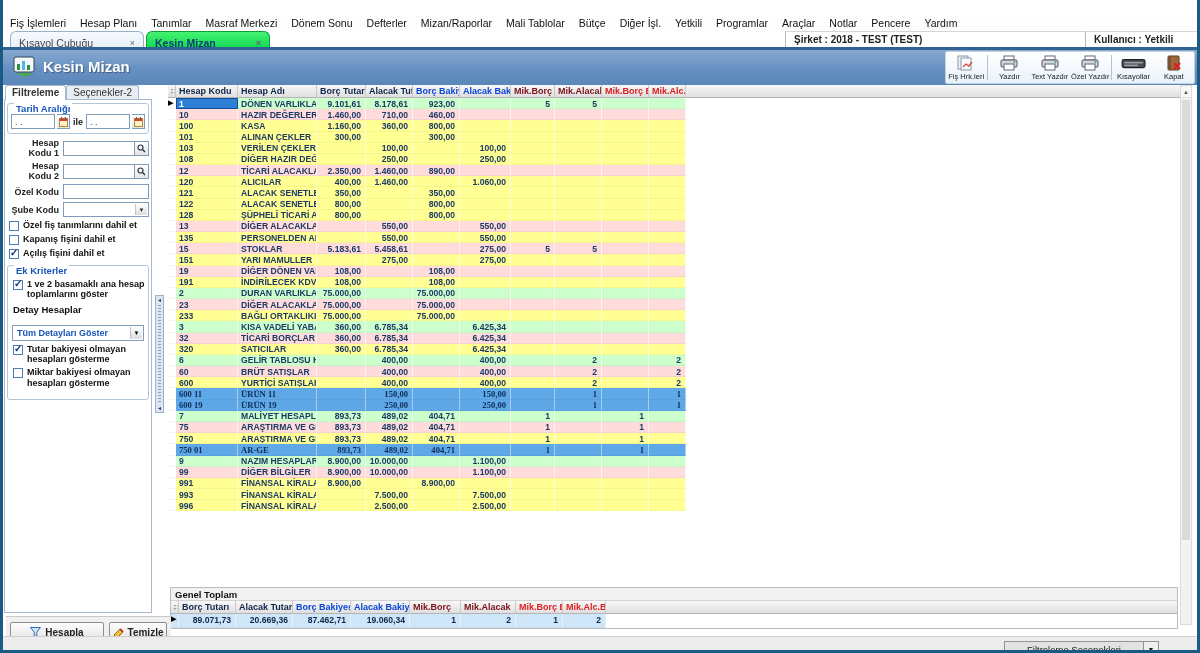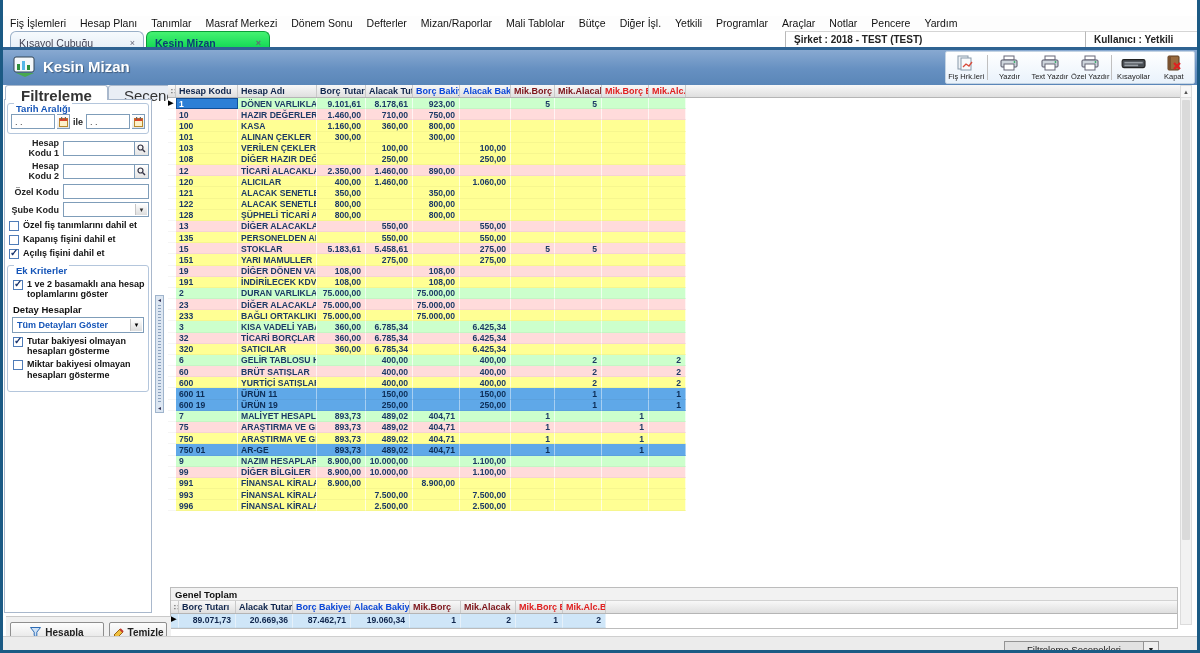--- a/index.html
+++ b/index.html
@@ -37,40 +37,40 @@
   .hicon { position:absolute; left:10px; top:6px; width:24px; height:22px; }
   .toolpanel { position:absolute; right:2px; top:1px; height:33px; width:250px; background:linear-gradient(180deg,#ffffff,#e9f2fb); border:1px solid #c3d3e3; border-radius:2px; display:flex; align-items:stretch; }
   .tbtn { flex:1; display:flex; flex-direction:column; align-items:center; justify-content:center; gap:1px; cursor:default;border-radius:12px; }
   .tbtn span.lbl { font-size:7.5px; color:#222; white-space:nowrap; }
   .tbtn svg { height:16px; }
   .tsep { width:1px; background:#c0c0c0; margin:3px 1px; }
 
   
   .fpanel { position:absolute; left:0; top:85px; width:150px; bottom:37px; background:#fff; }
   .ftabs { position:absolute; left:2px; top:0; height:15px; display:flex; }
-  .ftab { font-size:15px; padding:1px 15px; border:1px solid #a9b8cc; border-bottom:none; border-radius:3px 3px 0 0; color:#333; background:#e9eef5; }
+  .ftab { font-size:10px; padding:1px 6px; border:1px solid #a9b8cc; border-bottom:none; border-radius:3px 3px 0 0; color:#333; background:#e9eef5; }
   .ftab.active { background:#fff; font-weight:bold; position:relative; z-index:2; }
   .fbody { position:absolute; left:1px; right:1px; top:14px; bottom:0; border:1px solid #a9b8cc; background:#fff; padding:3px 2px; }
   .group { border:1px solid #b4c6dc; border-radius:3px; padding:10px 3px 4px 3px; position:relative; margin-bottom:4px; }
   .glabel { position:absolute; top:-1px; left:6px; font-size:9.5px; font-weight:bold; color:#1555b8; background:#fff; padding:0 2px; }
   .daterow { display:flex; align-items:center; gap:2px; }
   .dinput { width:44px; height:15px; border:1px solid #7f9db9; font-size:9px; color:#333; padding-left:3px; display:flex; align-items:center; background:#fff; }
   .calbtn { width:13px; height:15px; border:1px solid #7f9db9; border-left:none; display:flex; align-items:center; justify-content:center; background:linear-gradient(#fff,#e5e5e5); }
   .ile { font-size:9px; font-weight:bold; color:#222; padding:0 1px; }
   .frow { display:flex; align-items:center; margin:3px 0; }
   .flabel { width:56px; text-align:right; font-size:9px; font-weight:bold; color:#222; padding-right:4px; }
   .finput { flex:1; height:15px; border:1px solid #7f9db9; background:#fff; }
   .fsearch { width:14px; height:15px; border:1px solid #7f9db9; border-left:none; background:linear-gradient(#fff,#e5e5e5); display:flex; align-items:center; justify-content:center; }
   .fselect { flex:1; height:15px; border:1px solid #7f9db9; background:#fff; position:relative; }
   .fselect .arr { position:absolute; right:1px; top:1px; bottom:1px; width:12px; background:linear-gradient(#fefefe,#dcdcdc); border-left:1px solid #c5c5c5; font-size:6px; color:#333; display:flex; align-items:center; justify-content:center; }
   .cbrow { display:flex; align-items:flex-start; margin:3px 0 3px 2px; }
   .cbox { width:10px; height:10px; min-width:10px; border:1px solid #4f7cb8; background:#fff; margin-right:4px; margin-top:1px; position:relative; }
   .cbox.checked::after { content:"✓"; position:absolute; left:0px; top:-3px; font-size:10px; font-weight:bold; color:#15316b; }
   .clabel { font-size:9px; font-weight:bold; color:#111; line-height:1.15; }
-  .dlabel { font-size:9.5px; font-weight:bold; color:#111; margin:4px 0 2px 2px; }
+  .dlabel { font-size:9.5px; font-weight:bold; color:#111; margin:4px 0 10px 2px; }
   .dselect { height:16px; border:1px solid #7f9db9; background:#fff; position:relative; display:flex; align-items:center; margin:0 1px; }
   .dselect .val { font-size:9px; font-weight:bold; color:#1555b8; padding-left:4px; }
   .ffooter { position:absolute; left:3px; width:165px; top:616px; height:31px; background:#f0f0f0; border-top:1px solid #c9c9c9; display:flex; align-items:center; gap:5px; padding-left:4px; }
   .fbtnbig { height:20px; background:linear-gradient(#fdfdfd,#e3e3e3); border:1px solid #8e8e8e; border-radius:2px; font-size:10px; font-weight:bold; color:#222; display:flex; align-items:center; justify-content:center; gap:4px; }
   .fbtnbig.hesapla { width:94px; }
   .fbtnbig.temizle { width:58px; }
 
   
   .splitter { position:absolute; left:152px; top:295px; width:9px; height:118px; background:#dce6f2; border:1px solid #9fb4cc; display:flex; flex-direction:column; align-items:center; justify-content:space-between; padding:1px 0; }
   .splitter .sarr { font-size:5px; color:#335; }
@@ -86,21 +86,21 @@
   .gbody { }
   .grow { display:flex; height:11.18px; }
   .cell { font-size:8.6px; font-weight:bold; color:#1c3a66; overflow:hidden; white-space:nowrap; border-right:1px solid rgba(255,255,255,.7); border-bottom:1px solid rgba(0,0,0,.04); padding-top:0.5px; }
   .cell.ind { border-right:none; position:relative; }
   .cell.code { padding-left:3px; }
   .cell.name { padding-left:3px; }
   .cell.num { text-align:right; padding-right:4px; }
   .lvl-green  .cell { background:#ccffcc; }
   .lvl-pink   .cell { background:#ffdbdb; }
   .lvl-yellow .cell { background:#ffff94; }
-  .lvl-blue   .cell { background:#5fa8e8; color:#0d2d56; border-right-color:rgba(255,255,255,.45); }
+  .lvl-blue   .cell { background:#5fa8e8; color:#0d2d56; border-right-color:rgba(255,255,255,.45);font-family:Liberation Serif, serif; }
   .grow .cell.ind { background:#fff; }
   .cell.code.selcell { background:#2d7fd6; color:#fff; outline:1px solid #0f4f9a; outline-offset:-1px; }
   .rowarrow { position:absolute; left:0px; top:1px; font-size:7px; color:#000; }
 
   
   .w-ind{width:8px;} .w-code{width:62px;} .w-name{width:79px;}
   .w-bt{width:49px;} .w-at{width:47px;} .w-bb{width:47px;} .w-ab{width:51px;}
   .w-mb{width:44px;} .w-ma{width:47px;} .w-mbb{width:47px;} .w-mab{width:37px;}
 
   
@@ -366,21 +366,21 @@
             <div class="cell num w-ma">5</div>
             <div class="cell num w-mbb"></div>
             <div class="cell num w-mab"></div>
           </div>
           <div class="grow lvl-pink">
             <div class="cell ind w-ind"></div>
             <div class="cell code w-code">10</div>
             <div class="cell name w-name">HAZIR DEĞERLER</div>
             <div class="cell num w-bt">1.460,00</div>
             <div class="cell num w-at">710,00</div>
-            <div class="cell num w-bb">750,00</div>
+            <div class="cell num w-bb">460,00</div>
             <div class="cell num w-ab"></div>
             <div class="cell num w-mb"></div>
             <div class="cell num w-ma"></div>
             <div class="cell num w-mbb"></div>
             <div class="cell num w-mab"></div>
           </div>
           <div class="grow lvl-yellow">
             <div class="cell ind w-ind"></div>
             <div class="cell code w-code">100</div>
             <div class="cell name w-name">KASA</div>

